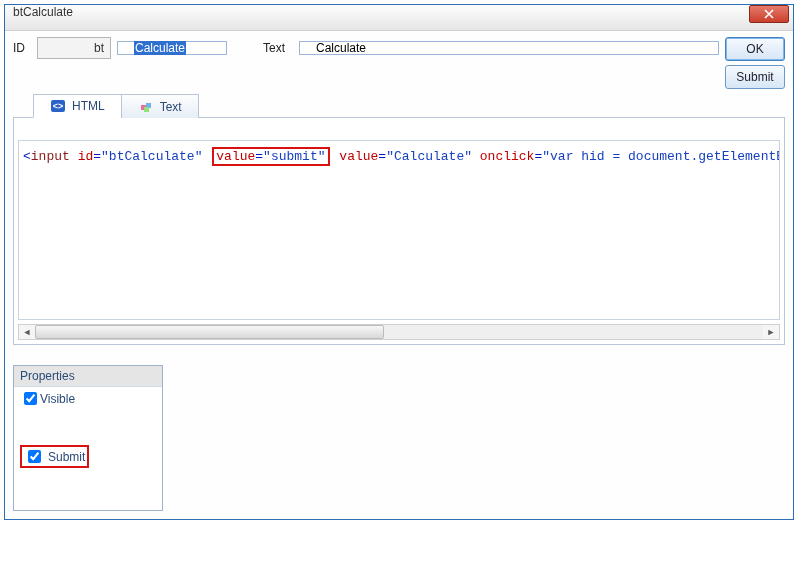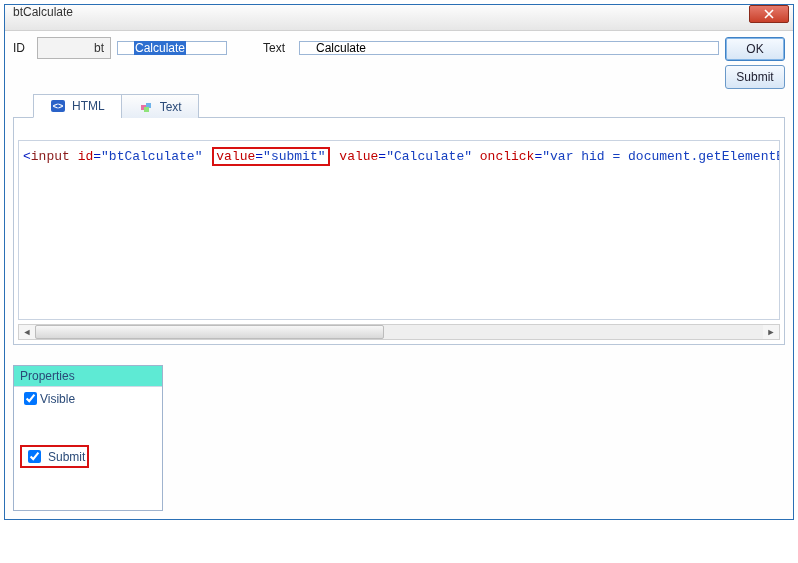--- a/index.html
+++ b/index.html
@@ -139,21 +139,21 @@
   .props {
     margin-top:20px;
     width:150px;
     border:1px solid #9fb3ce;
     background:#fff;
     font-size:12px;
   }
   .props .phead {
     padding:3px 6px;
     border-bottom:1px solid #cfd9e6;
-    background:#5eead4;
+    background:#e5e5e5;
     color:#2a4a78;
   }
   .props .pitem {
     display:flex;
     align-items:center;
     padding:2px 6px;
     color:#2a4a78;
   }
   .props .pblank { height:40px; }
   .cb { width:13px; height:13px; }

